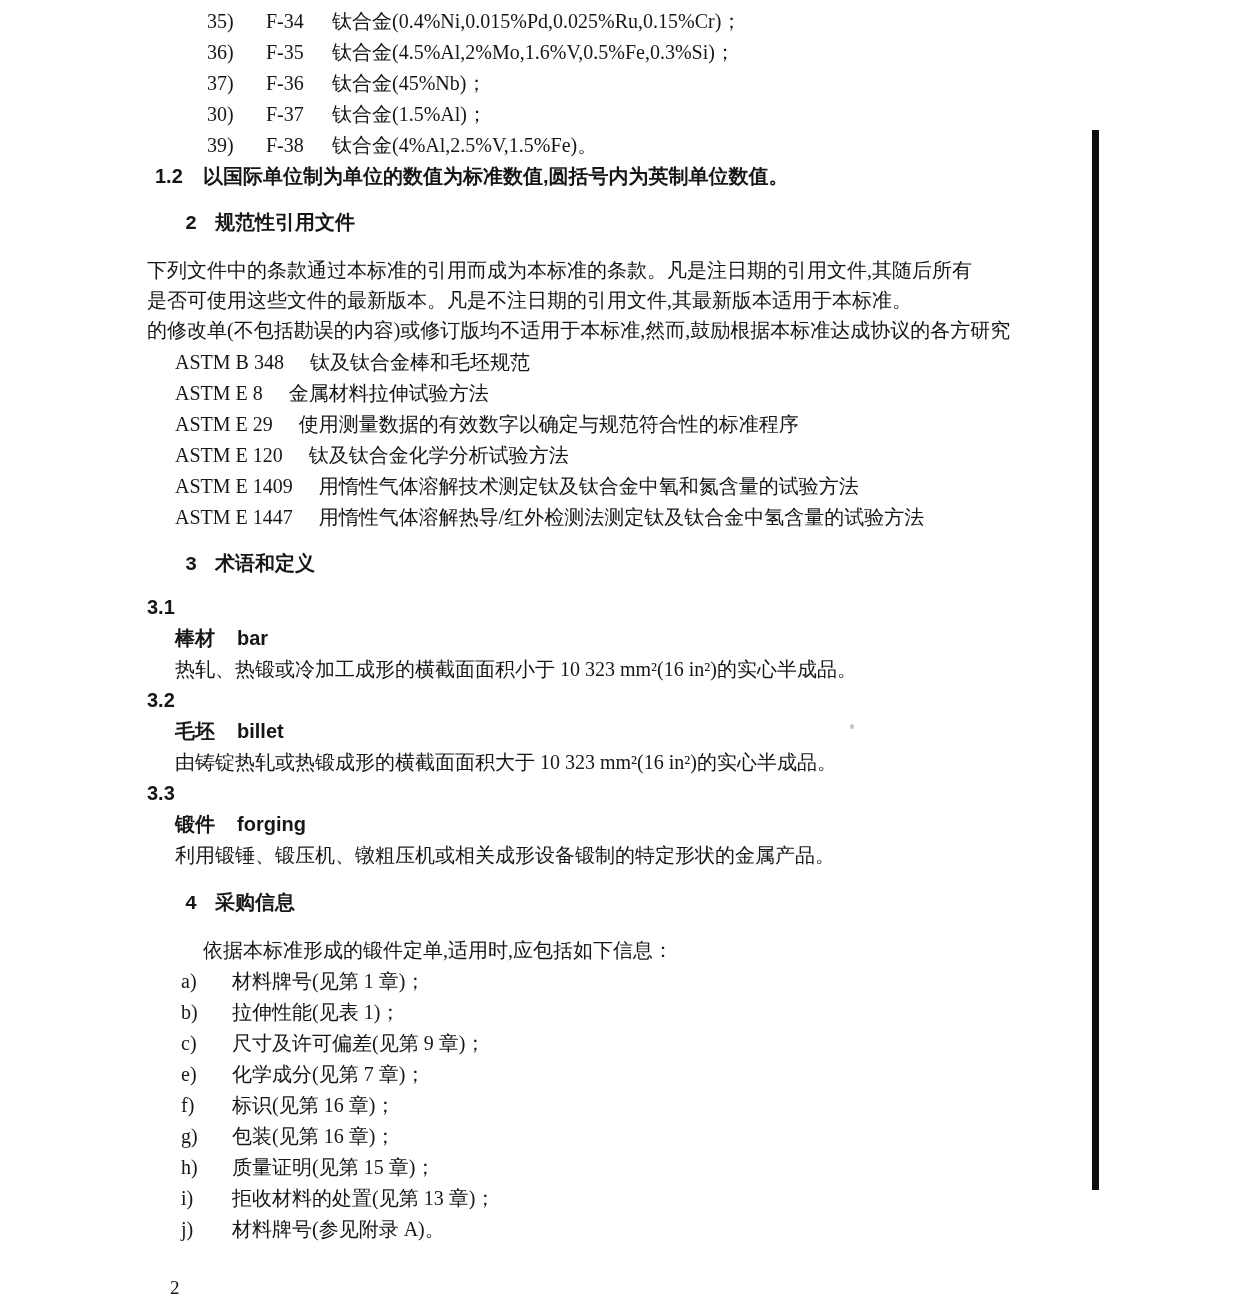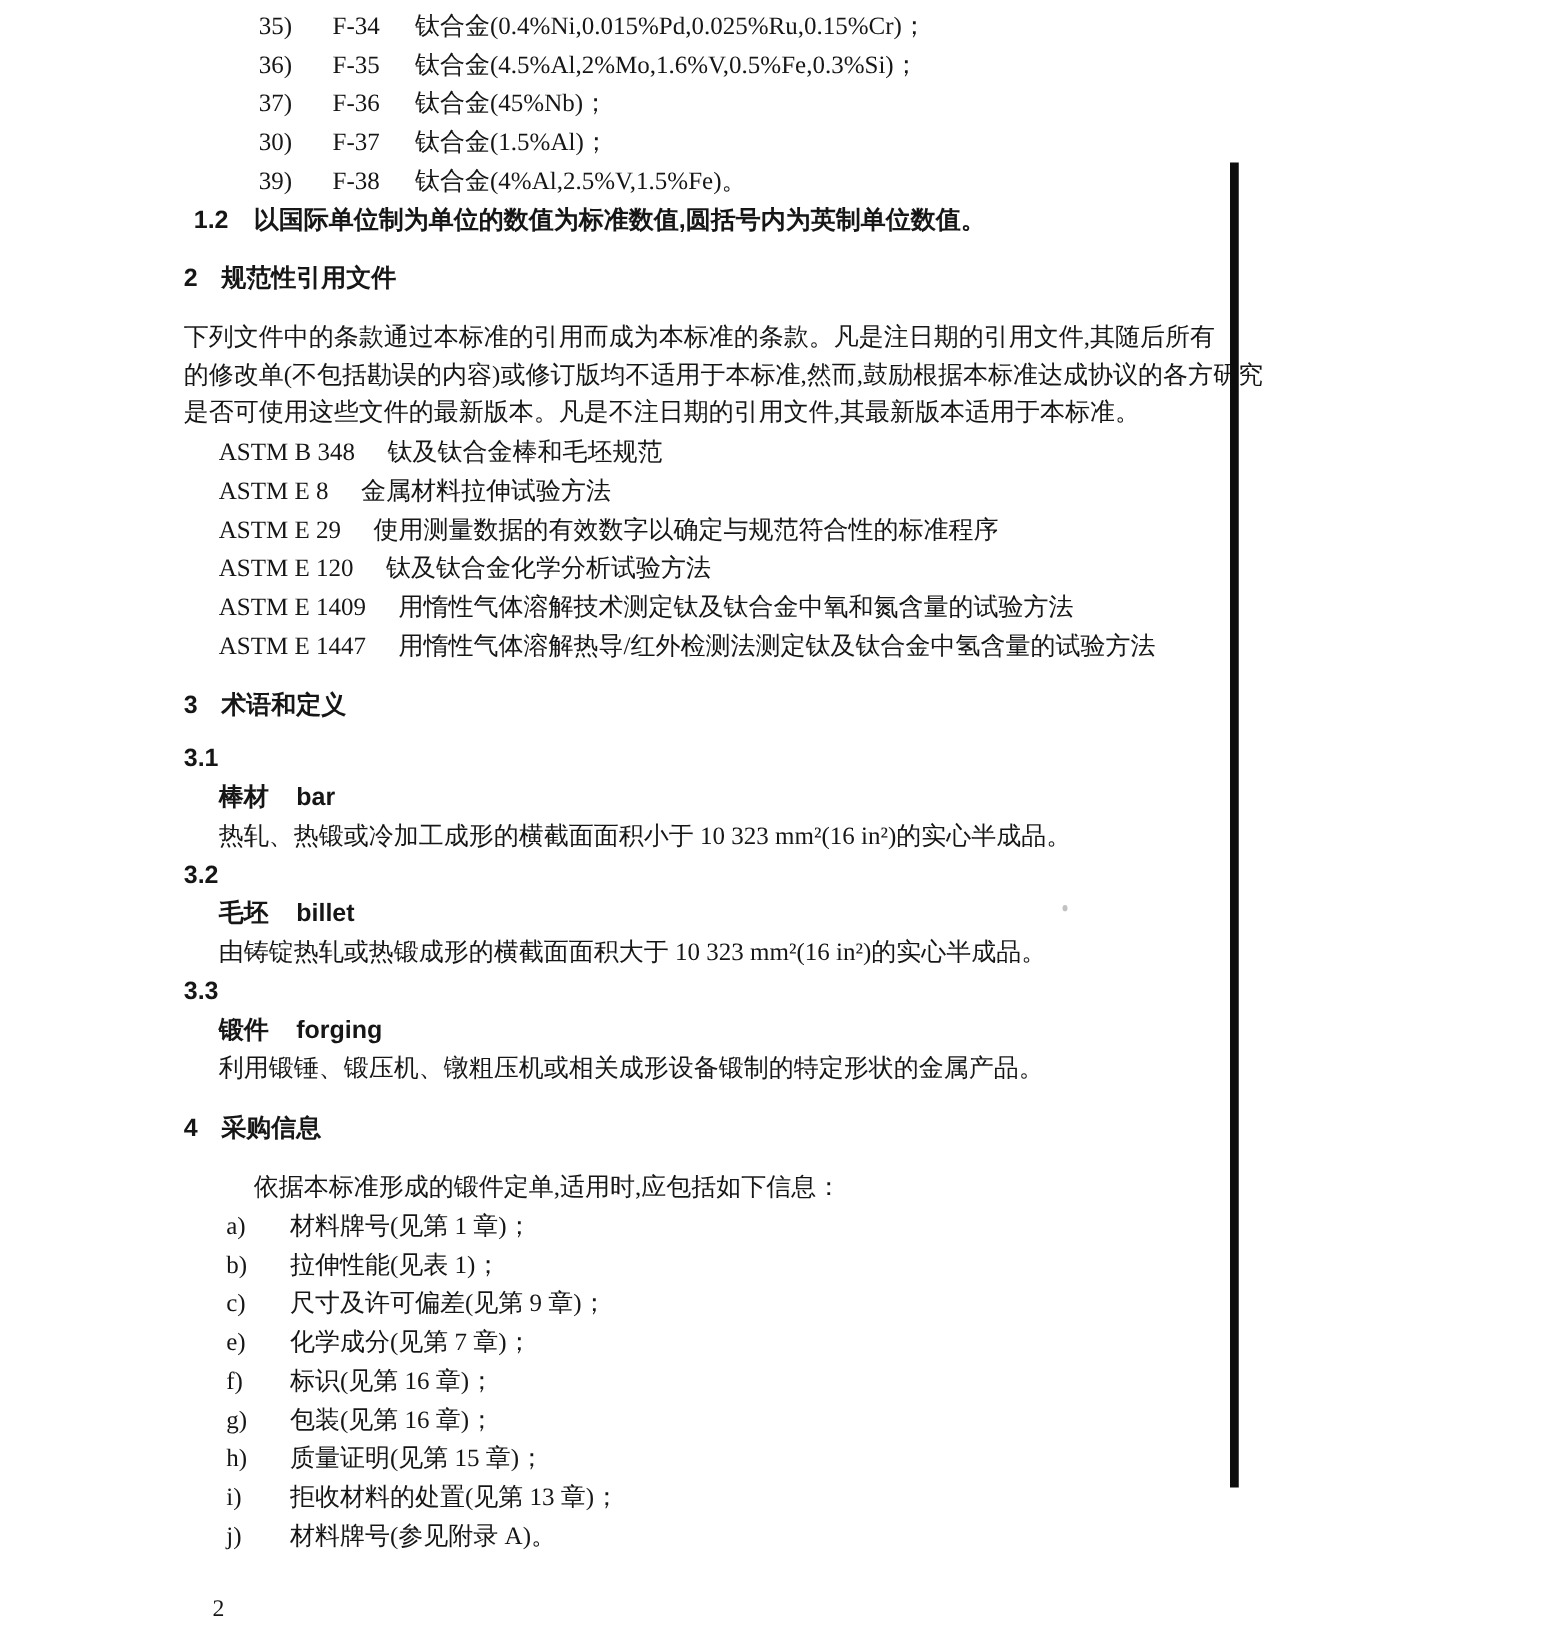--- a/index.html
+++ b/index.html
@@ -5,41 +5,41 @@
   html, body { margin:0; padding:0; background:#ffffff; }
   body {
     width:1240px; height:1309px;
     font-family:"Liberation Serif", serif;
     color:#161616;
     position:relative;
     overflow:hidden;
   }
   .page {
     position:relative;
-    width:991px; height:1309px;
+    width:1099px; height:1309px;
     box-sizing:border-box;
     padding:6px 0 0 147px;
     font-size:20px;
     background:#ffffff;
   }
   .line { line-height:31px; white-space:nowrap; }
 
   
   .f-item { margin-left:60px; }
   .f-item .num   { display:inline-block; width:54px; }
   .f-item .grade { display:inline-block; width:61px; }
 
   
   .clause12 { font-family:"Liberation Sans", sans-serif; font-weight:bold; margin-left:8px; }
   .clause12 .cnum { display:inline-block; width:48px; }
 
   
   .heading {
-    font-family:Liberation Sans, sans-serif; font-weight:bold;
-    line-height:31px; margin-top:16px; white-space:nowrap;
+    font-family:Liberation Mono, monospace; font-weight:bold;
+    line-height:31px; margin-top:16px; white-space:nowrap;margin-left:38px;
   }
   .heading .hnum { display:inline-block; width:30px; }
   .heading-4 { margin-top:17px; }
 
   
   .para { margin-top:16px; }
   .para .pline { line-height:30px; white-space:nowrap; }
 
   
   .astm-list { margin-top:2px; margin-left:28px; }
@@ -123,23 +123,23 @@
   </div>
 
   <div class="heading">
     <span class="hnum">2</span><span>规范性引用文件</span>
   </div>
 
   <div class="para">
 
       <div class="pline">下列文件中的条款通过本标准的引用而成为本标准的条款。凡是注日期的引用文件,其随后所有</div>
 
+      <div class="pline">是否可使用这些文件的最新版本。凡是不注日期的引用文件,其最新版本适用于本标准。</div>
+
       <div class="pline">的修改单(不包括勘误的内容)或修订版均不适用于本标准,然而,鼓励根据本标准达成协议的各方研究</div>
-
-      <div class="pline">是否可使用这些文件的最新版本。凡是不注日期的引用文件,其最新版本适用于本标准。</div>
     </div>
 
   <div class="astm-list">
 
       <div class="line">
         <span class="code">ASTM B 348</span><span>钛及钛合金棒和毛坯规范</span>
       </div>
 
       <div class="line">
         <span class="code">ASTM E 8</span><span>金属材料拉伸试验方法</span>

